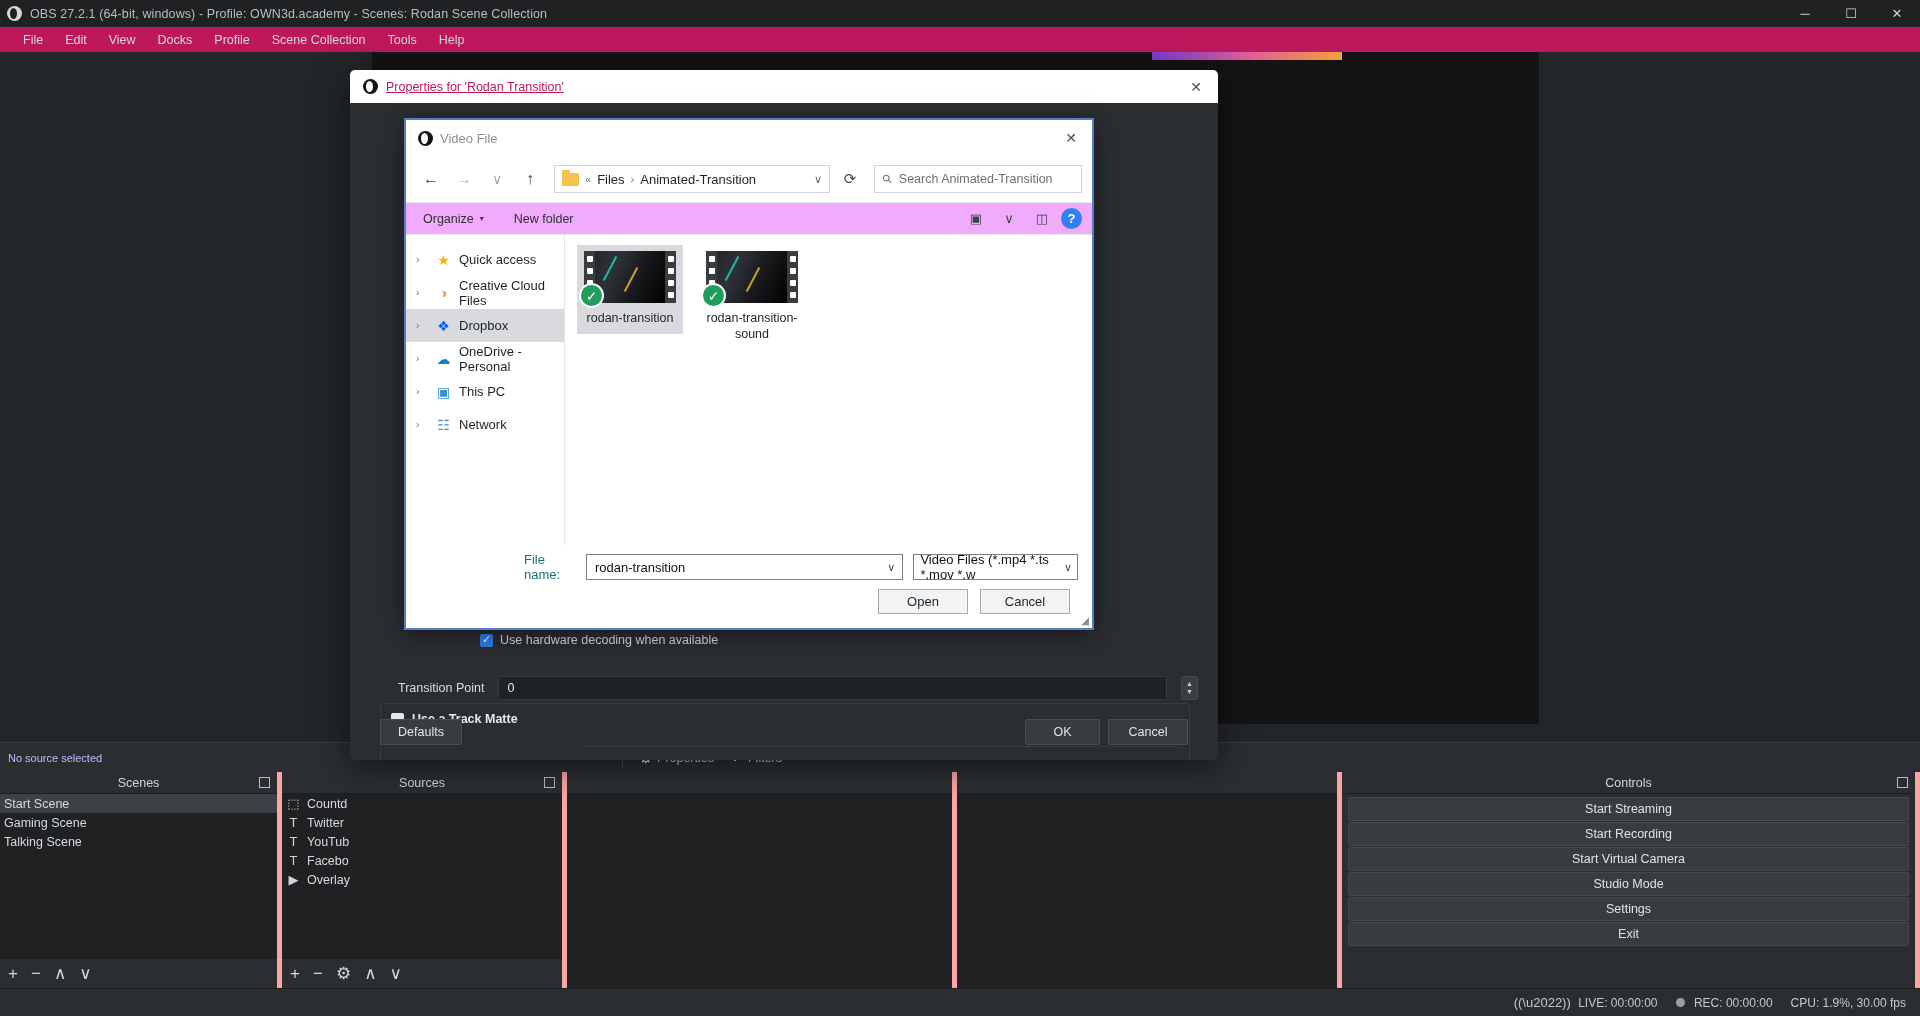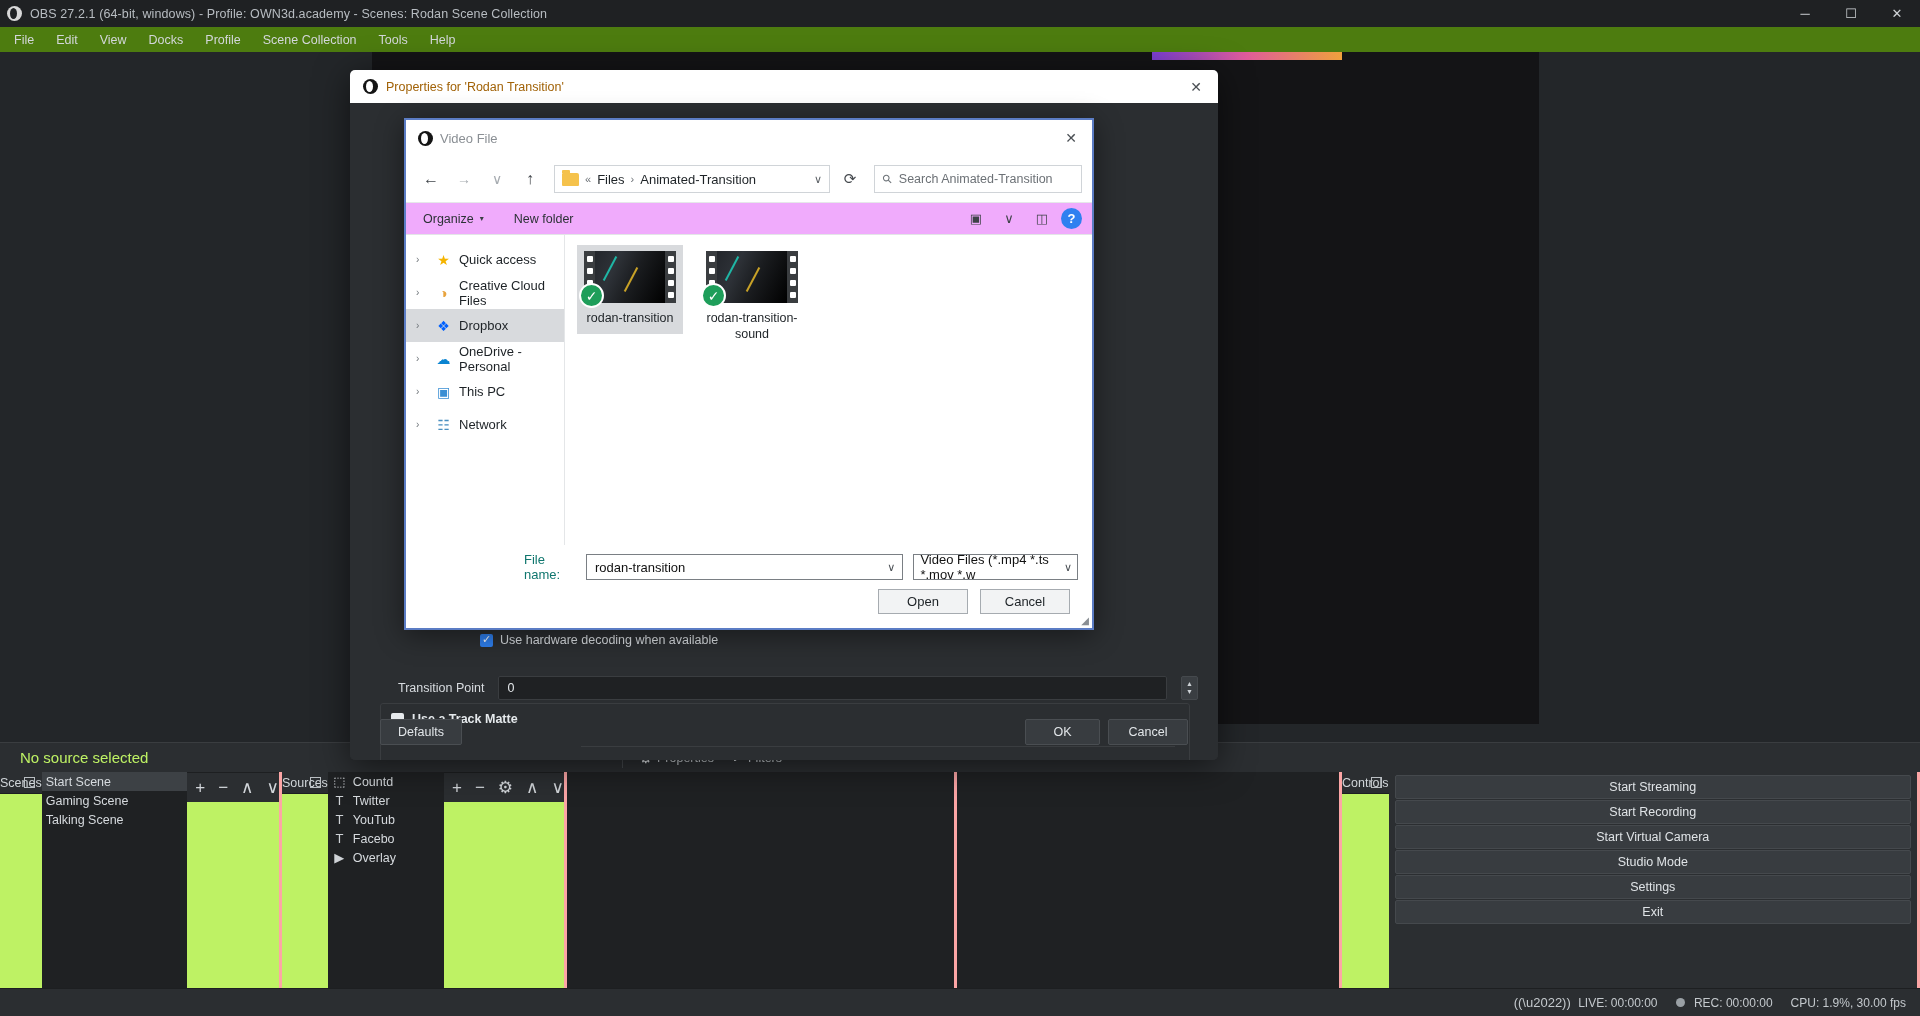--- a/index.html
+++ b/index.html
@@ -29,21 +29,21 @@
   .titlebar-text { font-size: 12.5px; color: #b8bdc2; letter-spacing: .1px; }
   .winbtns { position: absolute; right: 0; top: 0; height: 27px; display: flex; }
   .winbtn {
     width: 46px; height: 27px; display: flex; align-items: center; justify-content: center;
     color: #cfd3d6; font-size: 13px;
   }
 
   
   .menubar {
     position: absolute; top: 27px; left: 0; width: 1920px; height: 25px;
-    background: #4d7c0f; display: flex; align-items: center; padding-left: 3px;
+    background: #be185d; display: flex; align-items: center; padding-left: 12px;
   }
   .menu-item {
     font-size: 12.5px; color: #d3d7da; padding: 3px 11px; border-radius: 2px;
   }
 
   
   .preview-wrap {
     position: absolute; top: 52px; left: 0; width: 1920px; height: 690px;
     background: #232629;
   }
@@ -64,34 +64,34 @@
     position: absolute; left: 150px; bottom: 20px; width: 3px; height: 120px;
     background: linear-gradient(180deg,transparent,#9d4dff); transform: rotate(18deg);
   }
 
   
   .src-toolbar {
     position: absolute; top: 742px; left: 0; width: 1920px; height: 30px;
     background: #2b2e31; display: flex; align-items: center;
     border-top: 1px solid #3a3d40;
   }
-  .no-source { font-size: 15px; color: #bef264; margin-left: 20px; }
+  .no-source { font-size: 11px; color: #c4b5fd; margin-left: 8px; }
   .tool-sep { width: 1px; height: 20px; background: #45494d; margin: 0 8px; }
   .tool-btn { display: flex; align-items: center; gap: 5px; font-size: 12.5px; color: #c9ced2; padding: 3px 8px; }
   .gear-ic { width: 13px; height: 13px; display: inline-block; position: relative; }
   .gear-ic::before {
     content: "\2699"; font-size: 15px; line-height: 13px; color: #e2e6e9;
   }
   .filter-ic::before { content: "\25D1"; font-size: 14px; color: #e2e6e9; }
 
   
   .docks { position: absolute; top: 772px; left: 0; width: 1920px; height: 216px; display: flex; }
   .dock {
-    background: #bef264; border-right: 3px solid #fca5a5;
-    display: flex; flex-direction: row;
+    background: #737373; border-right: 5px solid #fca5a5;
+    display: flex; flex-direction: column;
   }
   .dock-hdr {
     height: 22px; background: #2b2e31; color: #d0d5d9; font-size: 12.5px;
     display: flex; align-items: center; justify-content: center; position: relative;
     border-bottom: 1px solid #1d1f21;
   }
   .dock-hdr .float-ic {
     position: absolute; right: 7px; width: 11px; height: 11px;
     border: 1.3px solid #b9bec2;
   }
@@ -135,21 +135,21 @@
     position: absolute; left: 350px; top: 70px; width: 868px; height: 690px;
     background: #2b2e31; border-radius: 5px; box-shadow: 0 6px 34px rgba(0,0,0,.55);
     overflow: hidden;
   }
   .props-title {
     height: 33px; background: #ffffff; display: flex; align-items: center;
     padding-left: 13px; position: relative;
   }
   .props-title .obs-logo { background: #141414; margin-left: 0; }
   .props-title .obs-logo::after { background: #ffffff; }
-  .props-title-text { font-size: 12.5px; color: #a16207; }
+  .props-title-text { font-size: 12.5px; color: #be185d; text-decoration: underline; }
   .props-close {
     position: absolute; right: 0; top: 0; width: 44px; height: 33px;
     display: flex; align-items: center; justify-content: center;
     color: #4a4f54; font-size: 14px;
   }
   .props-body { position: relative; height: 657px; background: #2b2e31; }
 
   .props-row-check {
     position: absolute; left: 130px; top: 530px; display: flex; align-items: center; gap: 7px;
     font-size: 12.5px; color: #d8dce0;

